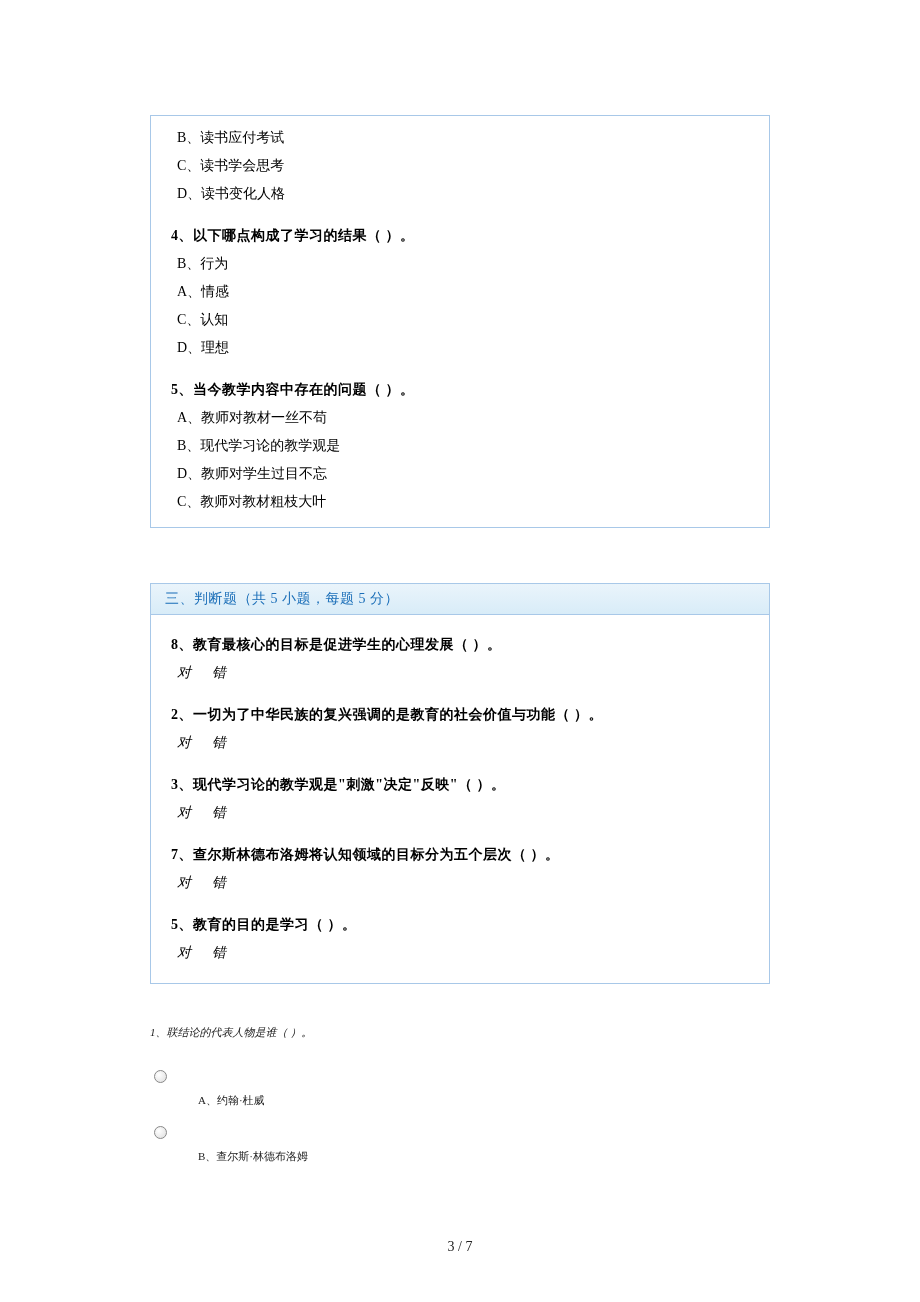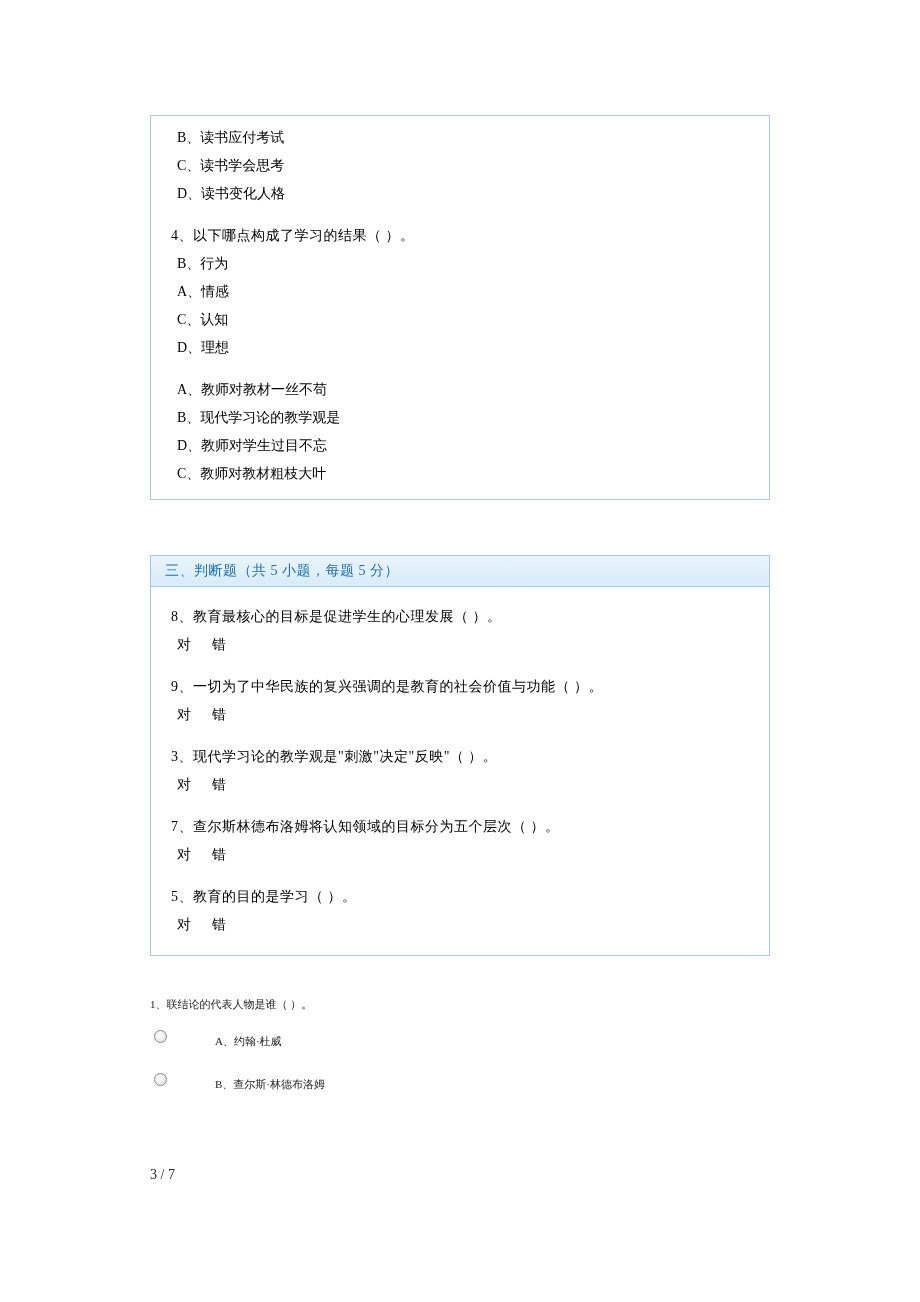--- a/index.html
+++ b/index.html
@@ -17,32 +17,34 @@
     border: 1px solid #a8c8e8;
     padding: 8px 20px 11px 20px;
     box-sizing: border-box;
   }
   .question-line {
     font-size: 14px;
     line-height: 2.0;
     letter-spacing: 0.5px;
     color: #000;
     white-space: pre-wrap;
+    font-weight: bold;
   }
   .option-line {
     font-size: 14px;
     line-height: 2.0;
     padding-left: 6px;
     color: #000;
   }
   .tf-line {
     font-size: 14px;
     line-height: 2.0;
     padding-left: 6px;
     color: #000;
+    font-style: italic;
   }
   .block-gap {
     height: 14px;
   }
   .section-gap {
     height: 55px;
   }
   .section-header {
     background: linear-gradient(to bottom, #eaf4fb, #d8ecf8);
     border: 1px solid #a8c8e8;
@@ -58,44 +60,46 @@
     padding: 16px 20px 16px 20px;
     box-sizing: border-box;
   }
   .below-section {
     margin-top: 40px;
   }
   .small-question {
     font-size: 11px;
     line-height: 1.6;
     color: #222;
-    margin-bottom: 10px;
+    margin-bottom: 28px;
+    font-style: italic;
   }
   .radio-row {
     display: flex;
-    align-items: center;
+    align-items: flex-start;
     margin: 4px 0 18px 0;
+    flex-direction: column;
   }
   .radio-circle {
     width: 11px;
     height: 11px;
     border: 1px solid #888;
     border-radius: 50%;
     background: radial-gradient(circle at 35% 35%, #fff, #ddd);
     margin-left: 4px;
     flex: none;
   }
   .radio-label {
     font-size: 11px;
     color: #222;
     margin-left: 48px;
     padding-top: 10px;
   }
   .footer {
-    text-align: left;
+    text-align: center;
     font-size: 14px;
     color: #222;
     margin-top: 75px;
   }
 </style>
 </head>
 <body>
 
 <div class="page">
 
@@ -108,41 +112,42 @@
     <div class="block-gap"></div>
 
     <div class="question-line">4、以下哪点构成了学习的结果（ ）。</div>
     <div class="option-line">B、行为</div>
     <div class="option-line">A、情感</div>
     <div class="option-line">C、认知</div>
     <div class="option-line">D、理想</div>
 
     <div class="block-gap"></div>
 
+    <div class="question-line">5、当今教学内容中存在的问题（ ）。</div>
     <div class="option-line">A、教师对教材一丝不苟</div>
     <div class="option-line">B、现代学习论的教学观是</div>
     <div class="option-line">D、教师对学生过目不忘</div>
     <div class="option-line">C、教师对教材粗枝大叶</div>
 
   </div>
 
   <div class="section-gap"></div>
 
   <div class="section-header">三、判断题（共 5 小题，每题 5 分）</div>
 
   <div class="tf-box">
 
     <div class="question-line">8、教育最核心的目标是促进学生的心理发展（ ）。</div>
     <div class="tf-line">
       <span>对</span>&nbsp;&nbsp;&nbsp;&nbsp;&nbsp;&nbsp;<span>错</span>
     </div>
 
     <div class="block-gap"></div>
 
-    <div class="question-line">9、一切为了中华民族的复兴强调的是教育的社会价值与功能（ ）。</div>
+    <div class="question-line">2、一切为了中华民族的复兴强调的是教育的社会价值与功能（ ）。</div>
     <div class="tf-line">
       <span>对</span>&nbsp;&nbsp;&nbsp;&nbsp;&nbsp;&nbsp;<span>错</span>
     </div>
 
     <div class="block-gap"></div>
 
     <div class="question-line">3、现代学习论的教学观是"刺激"决定"反映"（ ）。</div>
     <div class="tf-line">
       <span>对</span>&nbsp;&nbsp;&nbsp;&nbsp;&nbsp;&nbsp;<span>错</span>
     </div>

